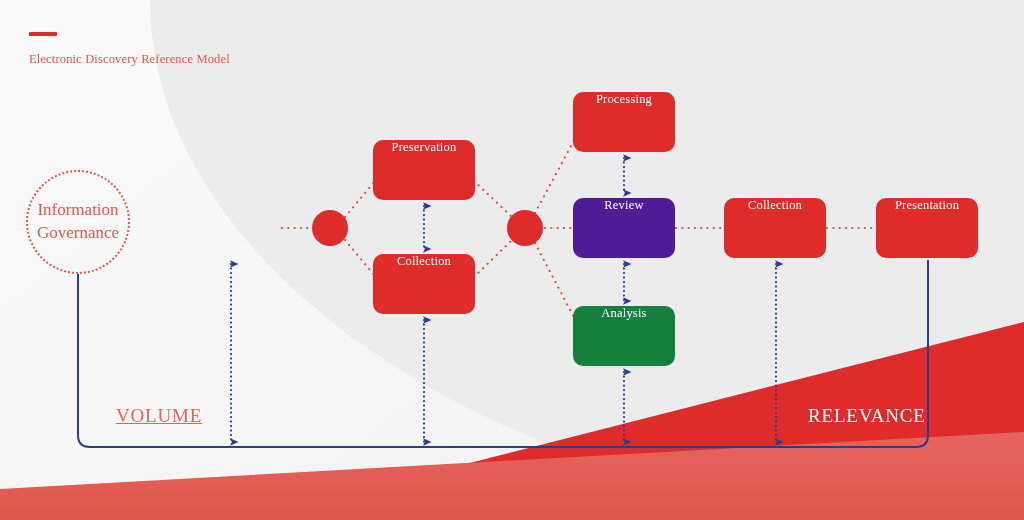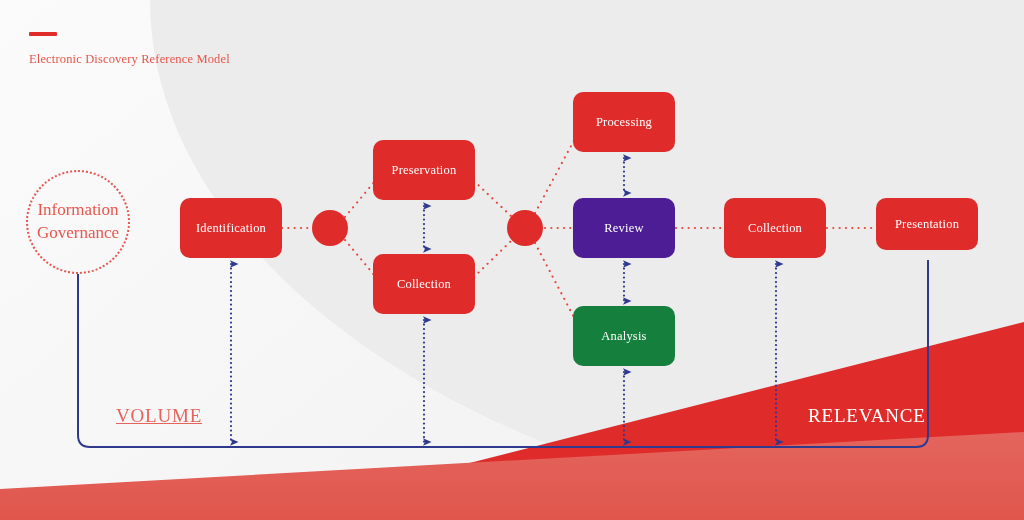--- a/index.html
+++ b/index.html
@@ -19,21 +19,21 @@
   }
   .title-text{
     position:absolute;left:29px;top:52px;
     font-size:12.5px;letter-spacing:.15px;
     white-space:nowrap;
   }
 
   .node{
     position:absolute;
     border-radius:10px;
-    display:flex;align-items:center;justify-content:center;
+    display:flex;align-items:flex-start;justify-content:center;
     color:#fff;font-size:12.5px;letter-spacing:.2px;
     text-align:center;line-height:1.15;
     box-sizing:border-box;
   }
   .ig-circle{
     position:absolute;
     border-radius:50%;
     border:2.5px dotted #e4584f;
     display:flex;align-items:center;justify-content:center;
     text-align:center;font-size:17px;line-height:1.35;
@@ -113,41 +113,38 @@
   <div class="title-dash" style="background: rgb(224, 43, 43);"></div>
   <div class="title-text" style="color: rgb(232, 85, 75);">Electronic Discovery Reference Model</div>
 
   <div class="ig-circle" style="left: 26px; top: 170px; width: 104px; height: 104px; color: rgb(232, 85, 75);">
     <div>
       <div>Information</div>
       <div>Governance</div>
     </div>
   </div>
 
-  <div class="node" style="left: 180px; top: 198px; width: 102px; height: 60px; background: rgb(224, 43, 43); color: rgb(255, 255, 255);">
-    <span>Identification</span>
-  </div>
   <div class="node" style="left: 373px; top: 140px; width: 102px; height: 60px; background: rgb(224, 43, 43); color: rgb(255, 255, 255);">
     <span>Preservation</span>
   </div>
   <div class="node" style="left: 373px; top: 254px; width: 102px; height: 60px; background: rgb(224, 43, 43); color: rgb(255, 255, 255);">
     <span>Collection</span>
   </div>
   <div class="node" style="left: 573px; top: 92px; width: 102px; height: 60px; background: rgb(224, 43, 43); color: rgb(255, 255, 255);">
     <span>Processing</span>
   </div>
   <div class="node" style="left: 573px; top: 198px; width: 102px; height: 60px; background: #4c1d95; color: rgb(255, 255, 255);">
     <span>Review</span>
   </div>
   <div class="node" style="left: 573px; top: 306px; width: 102px; height: 60px; background: #15803d; color: rgb(255, 255, 255);">
     <span>Analysis</span>
   </div>
   <div class="node" style="left: 724px; top: 198px; width: 102px; height: 60px; background: rgb(224, 43, 43); color: rgb(255, 255, 255);">
     <span>Collection</span>
   </div>
-  <div class="node" style="left: 876px; top: 198px; width: 102px; height: 52px; background: rgb(224, 43, 43); color: rgb(255, 255, 255);">
+  <div class="node" style="left: 876px; top: 198px; width: 102px; height: 60px; background: rgb(224, 43, 43); color: rgb(255, 255, 255);">
     <span>Presentation</span>
   </div>
 
   <div class="axis-label" style="left: 116px; top: 405px; color: rgb(228, 100, 92); text-decoration: underline;">VOLUME</div>
   <div class="axis-label" style="left: 808px; top: 405px; color: rgb(255, 255, 255);">RELEVANCE</div>
 
 </div>
 
 </body></html>

